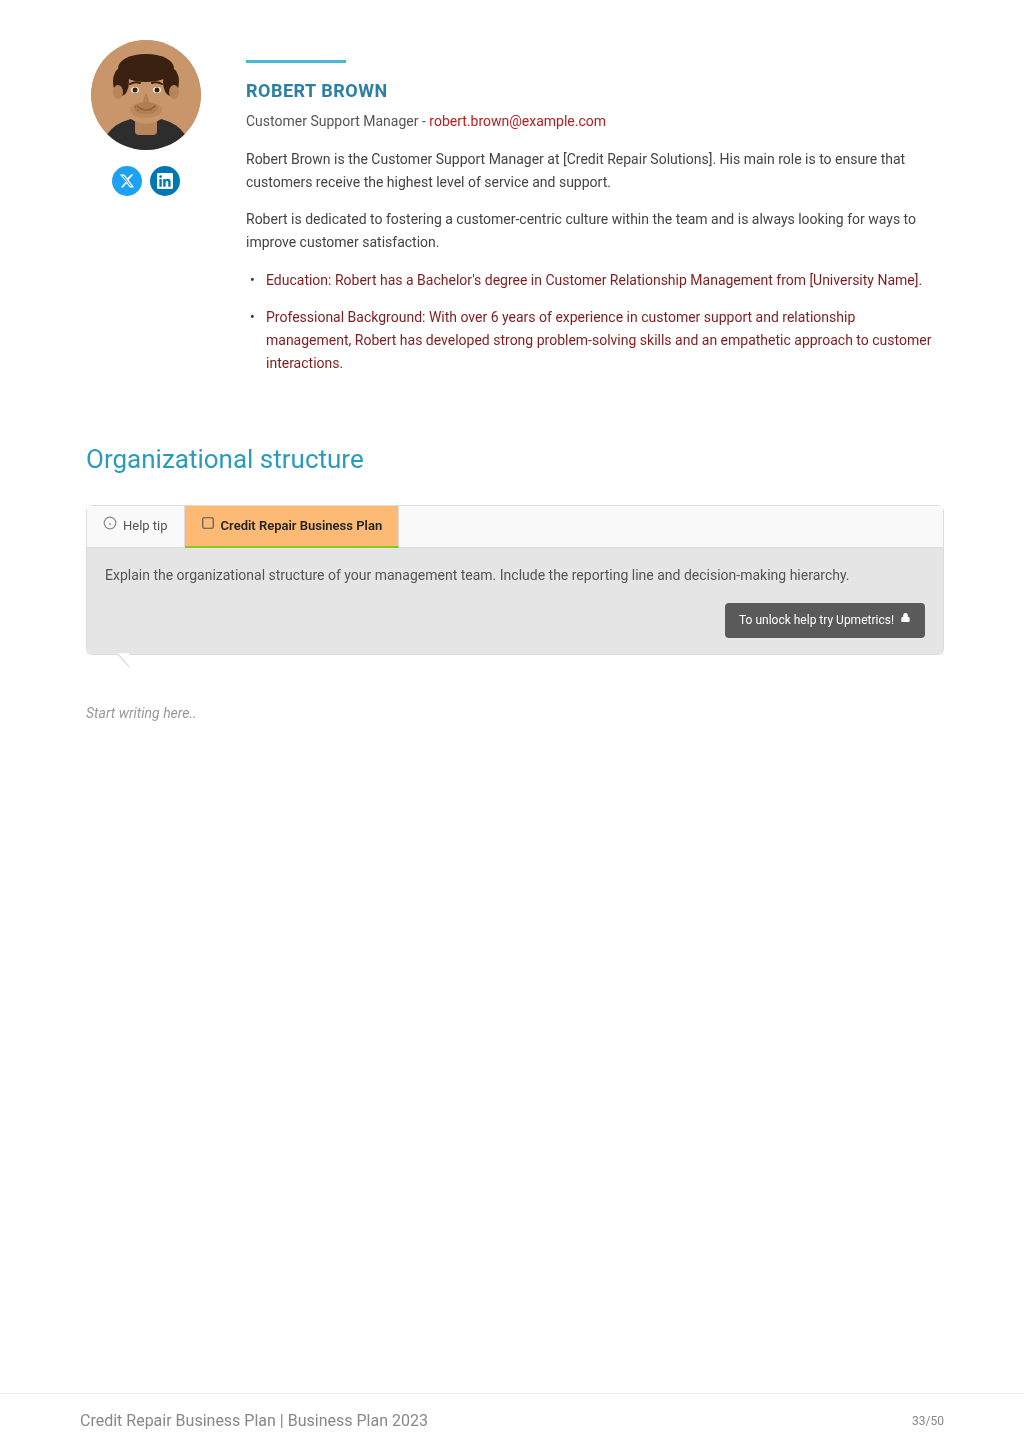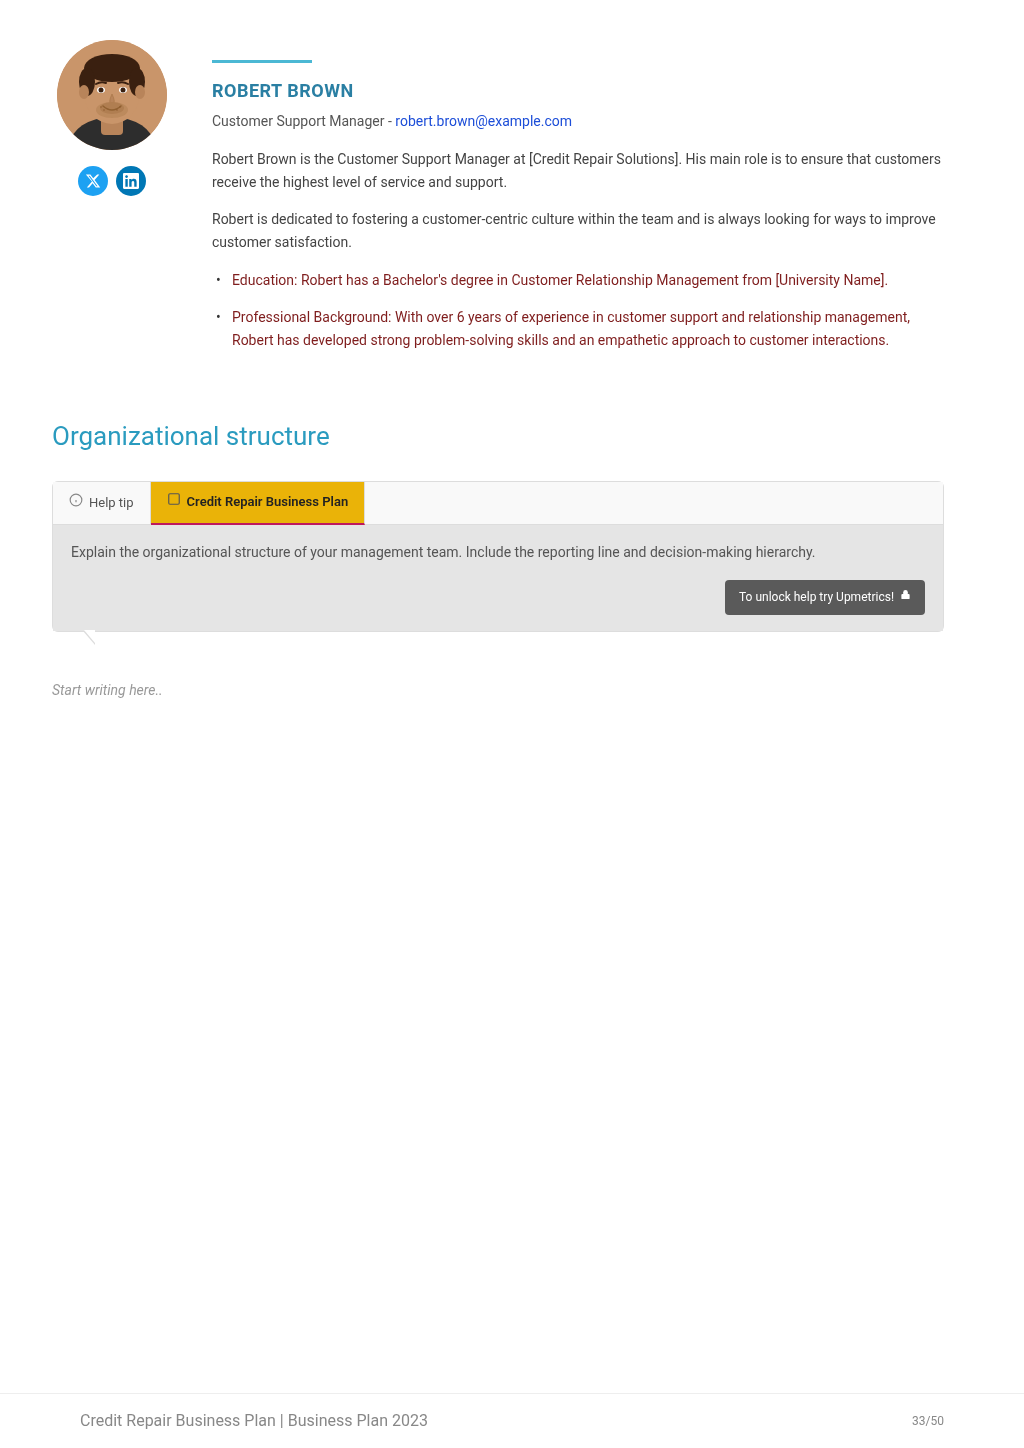--- a/index.html
+++ b/index.html
@@ -9,21 +9,21 @@
       background: #ffffff;
       color: #333333;
       font-size: 15px;
       line-height: 1.6;
       width: 1024px;
       min-height: 1448px;
       position: relative;
     }
 
     .page-content {
-      padding: 40px 80px 80px 52px;
+      padding: 40px 80px 80px 86px;
     }
 
     
     .profile-section {
       display: flex;
       gap: 40px;
       margin-bottom: 50px;
     }
 
     .profile-left {
@@ -89,21 +89,21 @@
       text-transform: uppercase;
     }
 
     .profile-title-line {
       font-size: 14px;
       color: #555555;
       margin-bottom: 16px;
     }
 
     .profile-email {
-      color: #1d4ed8;
+      color: #b91c1c;
       text-decoration: none;
       text-align: center;
     }
 
     .profile-bio {
       font-size: 14px;
       color: #444444;
       margin-bottom: 14px;
       line-height: 1.65;
     }
@@ -162,24 +162,24 @@
       align-items: center;
       gap: 6px;
       padding: 10px 16px;
       font-size: 13px;
       color: #555;
       cursor: pointer;
       border-right: 1px solid #dddddd;
     }
 
     .tooltip-tab.active {
-      background: #eab308;
+      background: #fdba74;
       color: #222222;
       font-weight: 600;
-      border-bottom: 2px solid #be185d;
+      border-bottom: 2px solid #84cc16;
       margin-bottom: -1px;
     }
 
     .tab-icon {
       font-size: 13px;
       color: #888;
     }
 
     .tooltip-body {
       padding: 16px 18px 16px 18px;

